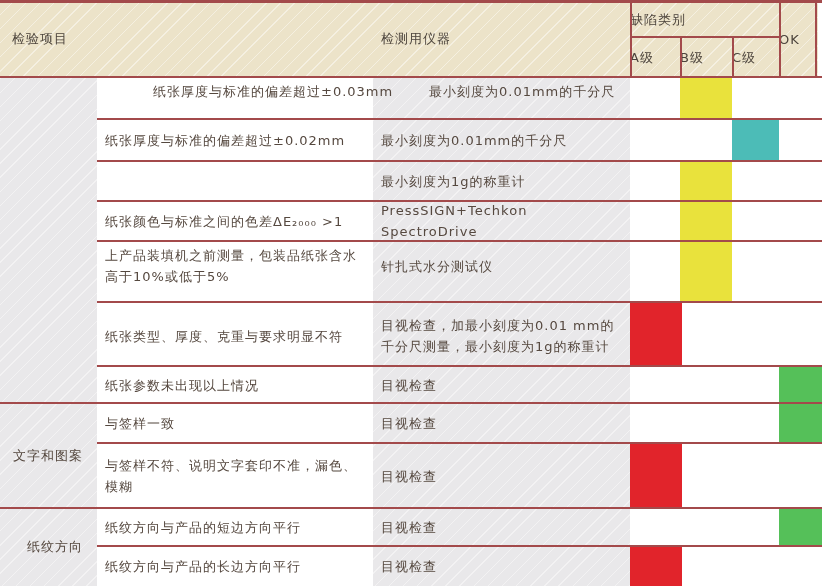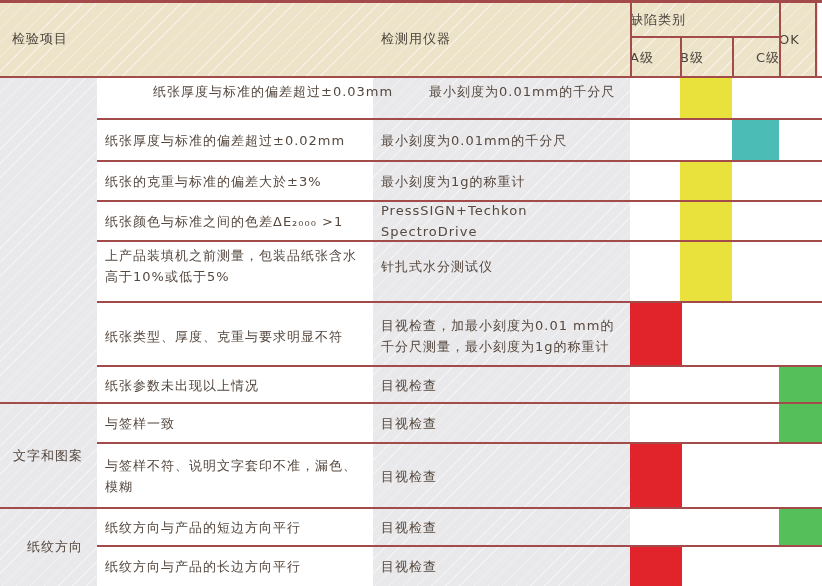--- a/index.html
+++ b/index.html
@@ -58,21 +58,21 @@
     </div>
   <div class="abs hcell center" style="left:630px;top:2px;width:149px;height:36px;">
       <span>缺陷类别</span>
     </div>
   <div class="abs hcell center" style="left:680px;top:38px;width:52px;height:40px;">
       <span>B级</span>
     </div>
   <div class="abs hcell center" style="left:630px;top:38px;width:50px;height:40px;">
       <span>A级</span>
     </div>
-  <div class="abs hcell center" style="left:756px;top:38px;width:47px;height:40px;border-radius:8px;">
+  <div class="abs hcell center" style="left:732px;top:38px;width:47px;height:40px;border-radius:8px;">
       <span>C级</span>
     </div>
   <div class="abs hcell center" style="left:779px;top:0;width:38px;height:78px;">
       <span>OK</span>
     </div>
 
   <div class="abs group" style="top:403px;height:105px;">
       <span>文字和图案</span>
     </div>
   <div class="abs group" style="top:508px;height:78px;justify-content:center;">
@@ -93,21 +93,20 @@
 
   <div class="abs row" style="top:78px;height:25px;margin-left:48px;">
     <div class="cell std">纸张厚度与标准的偏差超过±0.03mm</div>
     <div class="cell ins">最小刻度为0.01mm的千分尺</div>
   </div>
   <div class="abs row" style="top:119px;height:42px;">
     <div class="cell std">纸张厚度与标准的偏差超过±0.02mm</div>
     <div class="cell ins">最小刻度为0.01mm的千分尺</div>
   </div>
   <div class="abs row" style="top:161px;height:40px;">
-    <div class="cell std">纸张的克重与标准的偏差大於±3%</div>
     <div class="cell ins">最小刻度为1g的称重计</div>
   </div>
   <div class="abs row" style="top:201px;height:40px;">
     <div class="cell std">纸张颜色与标准之间的色差ΔE₂₀₀₀ &gt;1</div>
     <div class="cell ins">PressSIGN+Techkon SpectroDrive</div>
   </div>
   <div class="abs row" style="top:241px;height:49px;">
     <div class="cell std">上产品装填机之前测量，包装品纸张含水高于10%或低于5%</div>
     <div class="cell ins">针扎式水分测试仪</div>
   </div>

